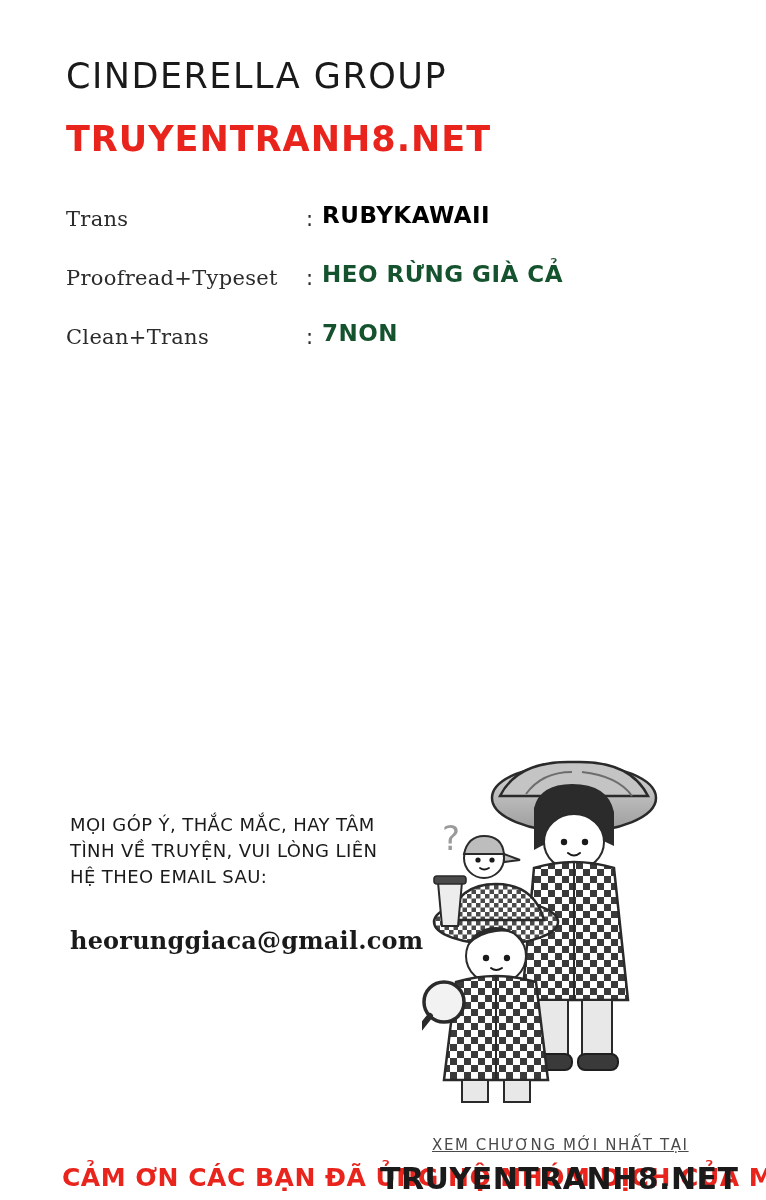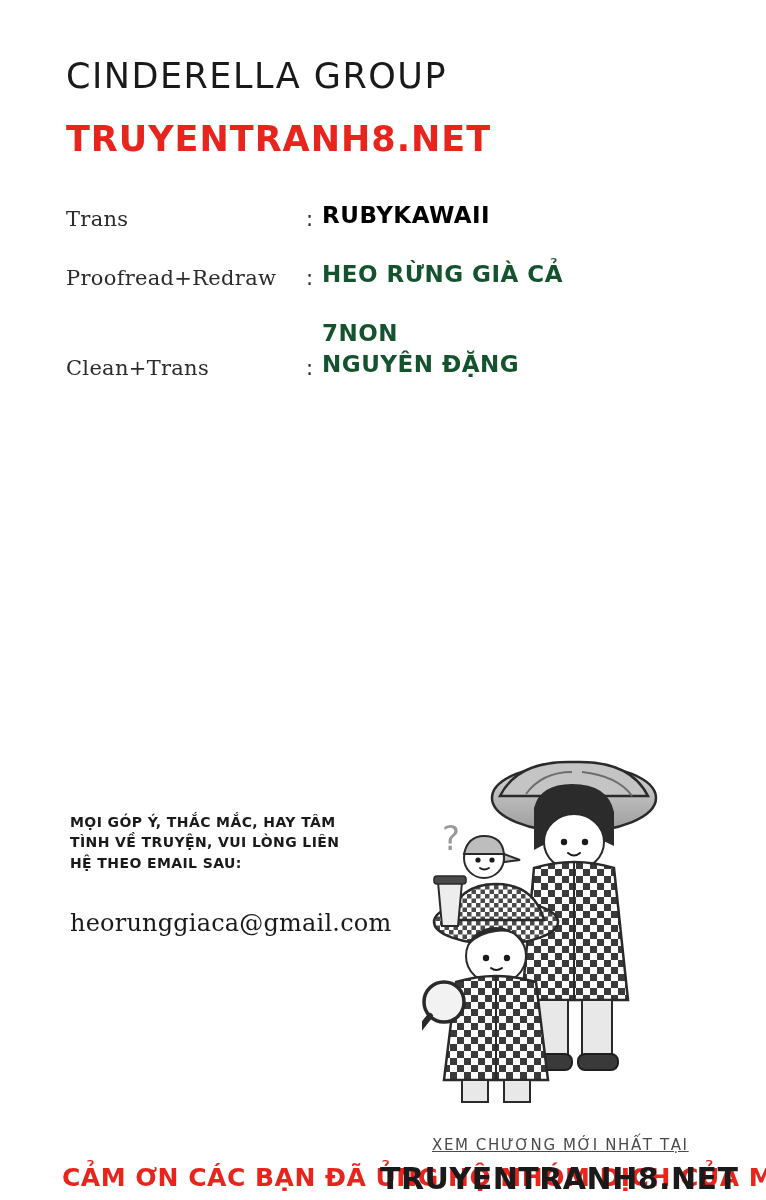--- a/index.html
+++ b/index.html
@@ -94,31 +94,31 @@
 
   
   .contact {
     position: absolute;
     left: 70px;
     top: 812px;
     width: 420px;
   }
   .contact-text {
     font-family: "DejaVu Sans", sans-serif;
-    font-weight: bold;
-    font-size: 14px;
+    font-weight: normal;
+    font-size: 18px;
     line-height: 1.45;
     letter-spacing: 0.4px;
     color: #1a1a1a;
     text-transform: uppercase;
   }
   .contact-email {
     margin-top: 36px;
     font-family: "DejaVu Serif", serif;
-    font-weight: normal;
+    font-weight: bold;
     font-size: 24px;
     letter-spacing: 0.2px;
     color: #1a1a1a;
   }
 
   
   .illustration {
     position: absolute;
     right: 44px;
     bottom: 90px;
@@ -183,33 +183,32 @@
 
       <div class="credit-row">
         <div class="credit-role">Trans</div>
         <div class="credit-colon">:</div>
         <div class="credit-names">
           <div class="credit-name accent">RUBYKAWAII</div>
         </div>
       </div>
 
       <div class="credit-row">
-        <div class="credit-role">Proofread+Redraw</div>
+        <div class="credit-role">Proofread+Typeset</div>
         <div class="credit-colon">:</div>
         <div class="credit-names">
           <div class="credit-name">HEO RỪNG GIÀ CẢ</div>
         </div>
       </div>
 
       <div class="credit-row">
         <div class="credit-role">Clean+Trans</div>
         <div class="credit-colon">:</div>
         <div class="credit-names">
           <div class="credit-name">7NON</div>
-          <div class="credit-name">NGUYÊN ĐẶNG</div>
         </div>
       </div>
 
     </div>
   </div>
 
   <div class="contact">
     <div class="contact-text">
       <div>MỌI GÓP Ý, THẮC MẮC, HAY TÂM</div>
       <div>TÌNH VỀ TRUYỆN, VUI LÒNG LIÊN</div>

